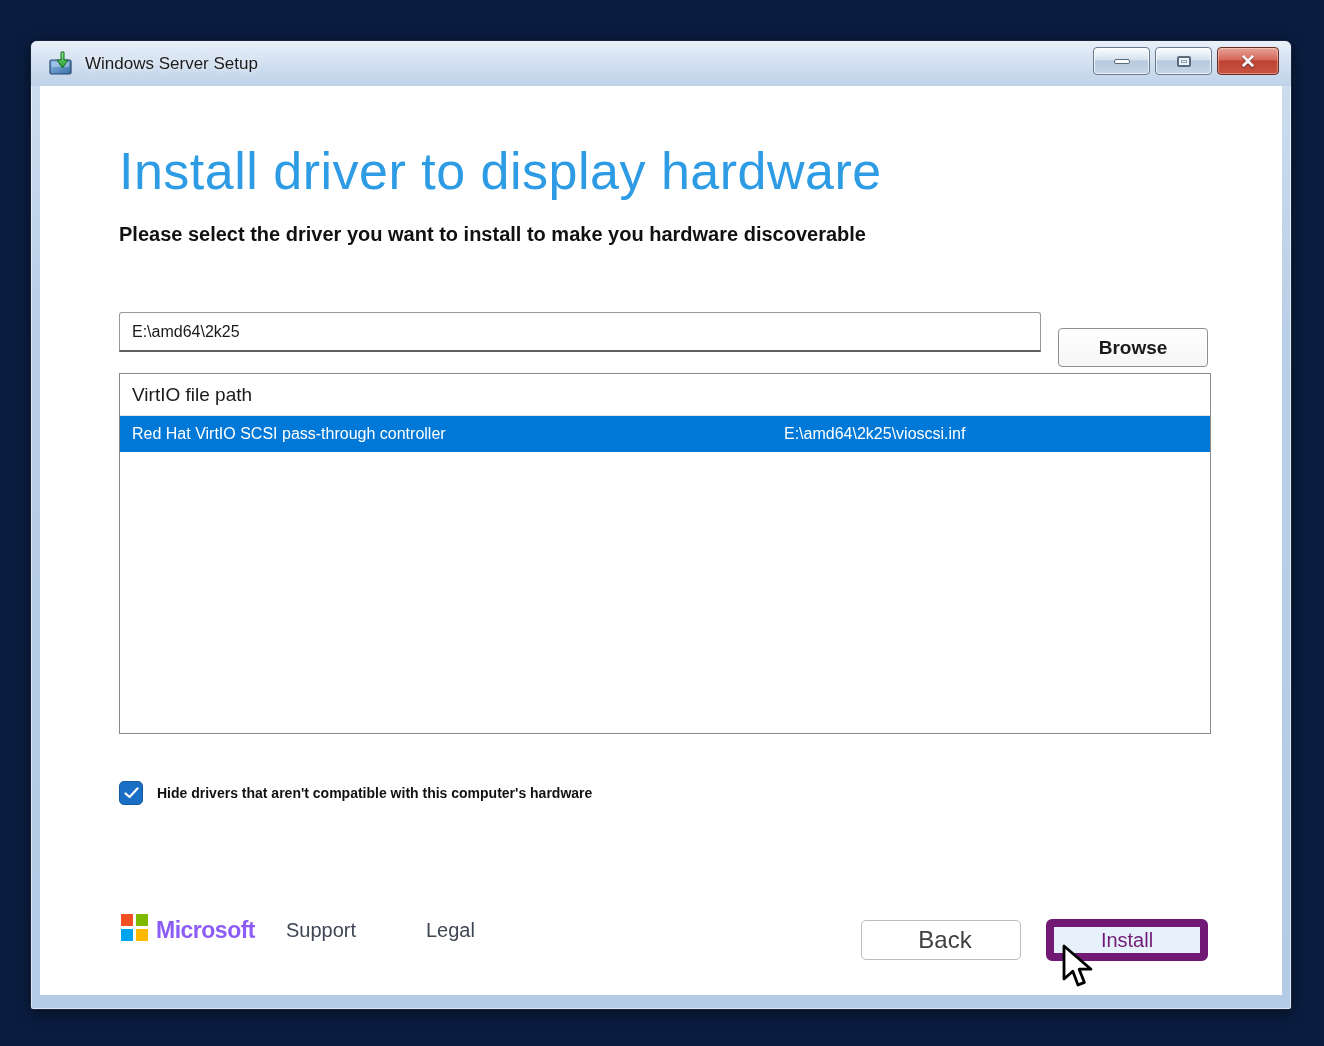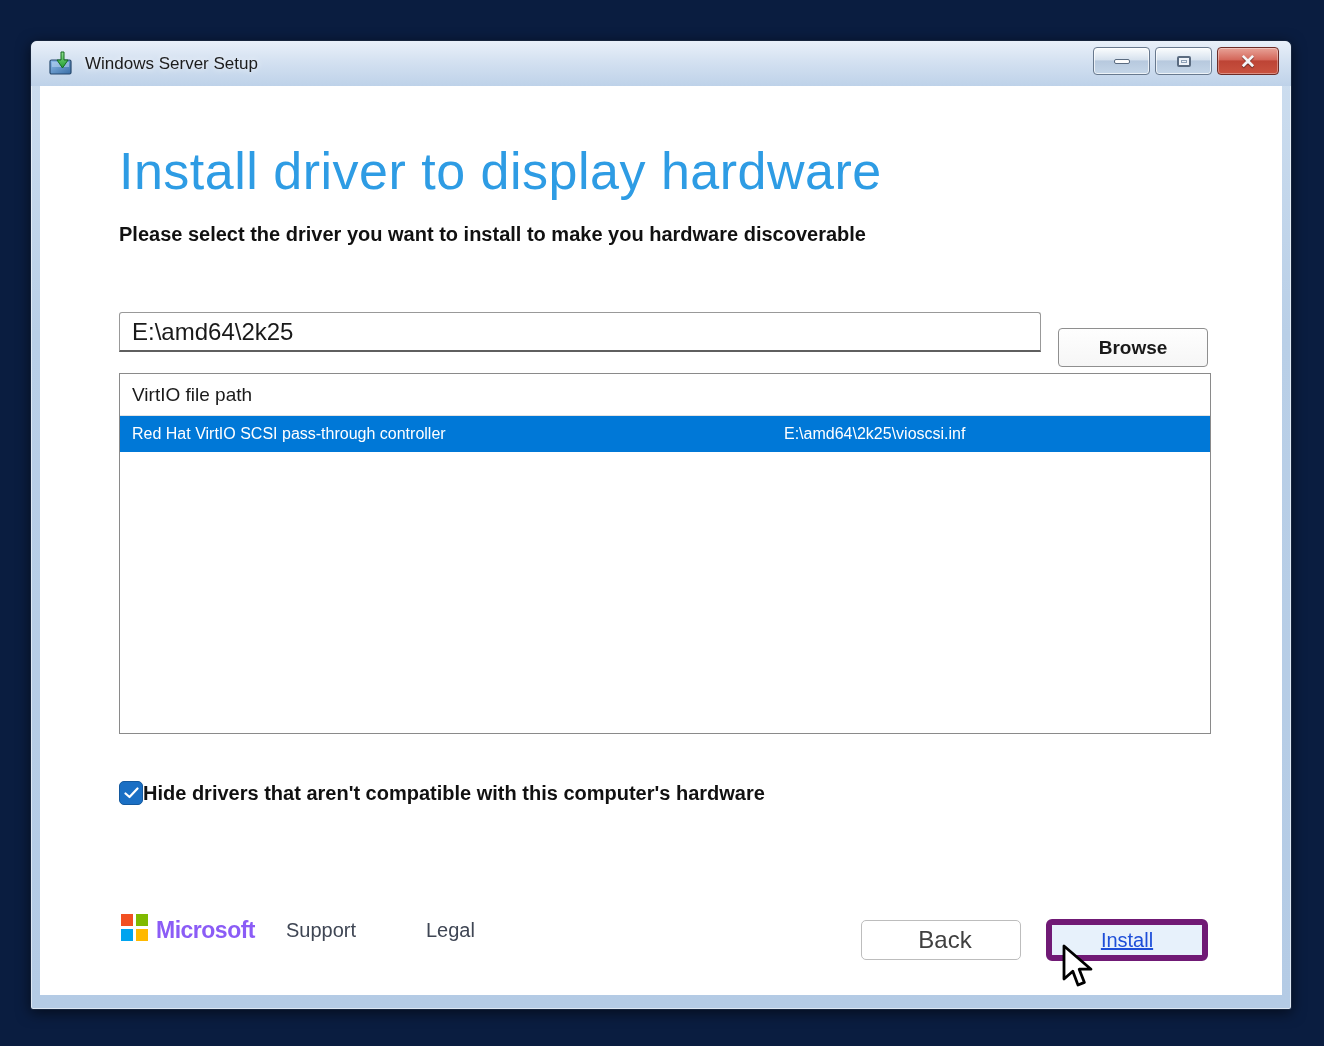--- a/index.html
+++ b/index.html
@@ -77,21 +77,21 @@
     font-size: 20px; font-weight: 700; color: #111111;
   }
   .path-input {
     position: absolute; left: 79px; top: 226px;
     width: 922px; height: 40px;
     border: 1px solid #999999;
     border-bottom: 2px solid #5f5f5f;
     border-radius: 3px 3px 0 0;
     background: #ffffff;
     font-family: "Liberation Sans", sans-serif;
-    font-size: 24px; color: #1a1a1a;
+    font-size: 16px; color: #1a1a1a;
     padding: 0 12px;
     outline: none;
   }
   .browse-btn {
     position: absolute; left: 1018px; top: 227px;
     width: 150px; height: 39px;
     background: linear-gradient(#fefefe, #f6f6f6);
     border: 1px solid #8f8f8f;
     border-radius: 4px;
     font-family: "Liberation Sans", sans-serif;
@@ -133,21 +133,22 @@
     width: 24px; height: 24px;
     background: #1a6fc4;
     border: 1px solid #14599e;
     border-radius: 5px;
     display: flex; align-items: center; justify-content: center;
     cursor: pointer;
     flex: none;
   }
   .checkbox svg { width: 15px; height: 12px; }
   .check-label {
-    font-size: 20px; font-weight: 700; color: #111111;
+    margin-left: 14px;
+    font-size: 14px; font-weight: 700; color: #111111;
     cursor: default;
   }
   
   .ms-logo {
     position: absolute; left: 81px; top: 828px;
     width: 27px; height: 27px;
     display: grid; grid-template-columns: 12px 12px; grid-template-rows: 12px 12px;
     gap: 3px;
   }
   .ms-logo .sq { width: 12px; height: 12px; }
@@ -171,26 +172,25 @@
     border-radius: 5px;
     font-family: "Liberation Sans", sans-serif;
     font-size: 24px; color: #404040;
     cursor: pointer;
     padding-left: 8px;
   }
   .install-btn {
     position: absolute; left: 1006px; top: 833px;
     width: 162px; height: 42px;
     background: #e7f1fb;
-    border: 6px solid #701a75;
+    border: 8px solid #701a75;
     border-radius: 6px;
     font-family: "Liberation Sans", sans-serif;
-    font-size: 20px; color: #1d4ed8;
-    cursor: pointer;
-    text-decoration: underline;
+    font-size: 20px; color: #701a75;
+    cursor: pointer;
   }
   .cursor {
     position: absolute; left: 1022px; top: 858px;
     width: 34px; height: 46px;
     pointer-events: none;
     z-index: 10;
   }
 </style>
 </head>
 <body>

